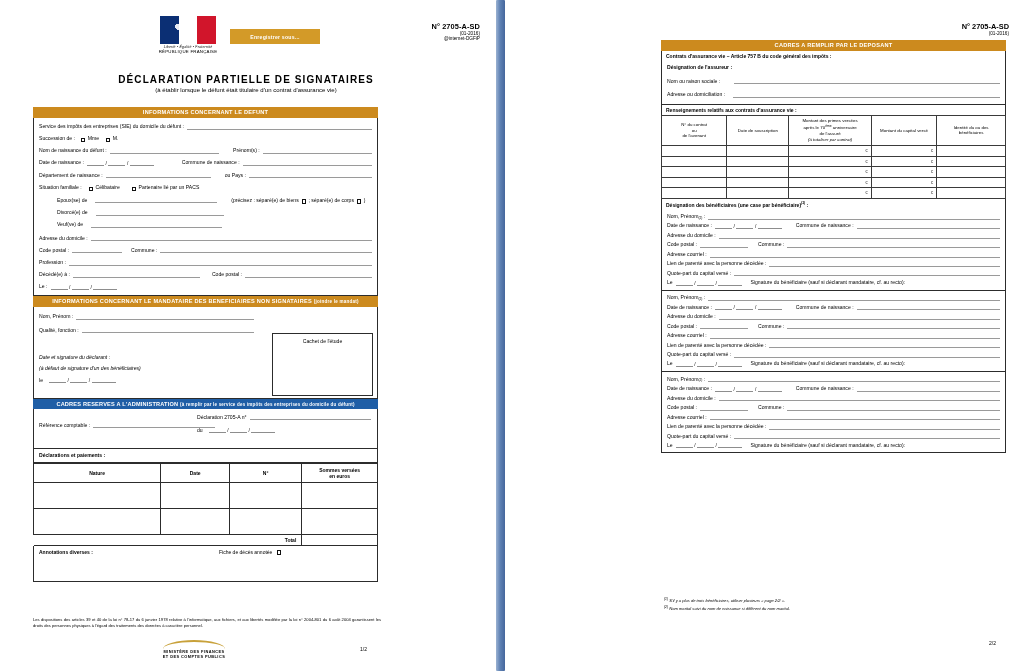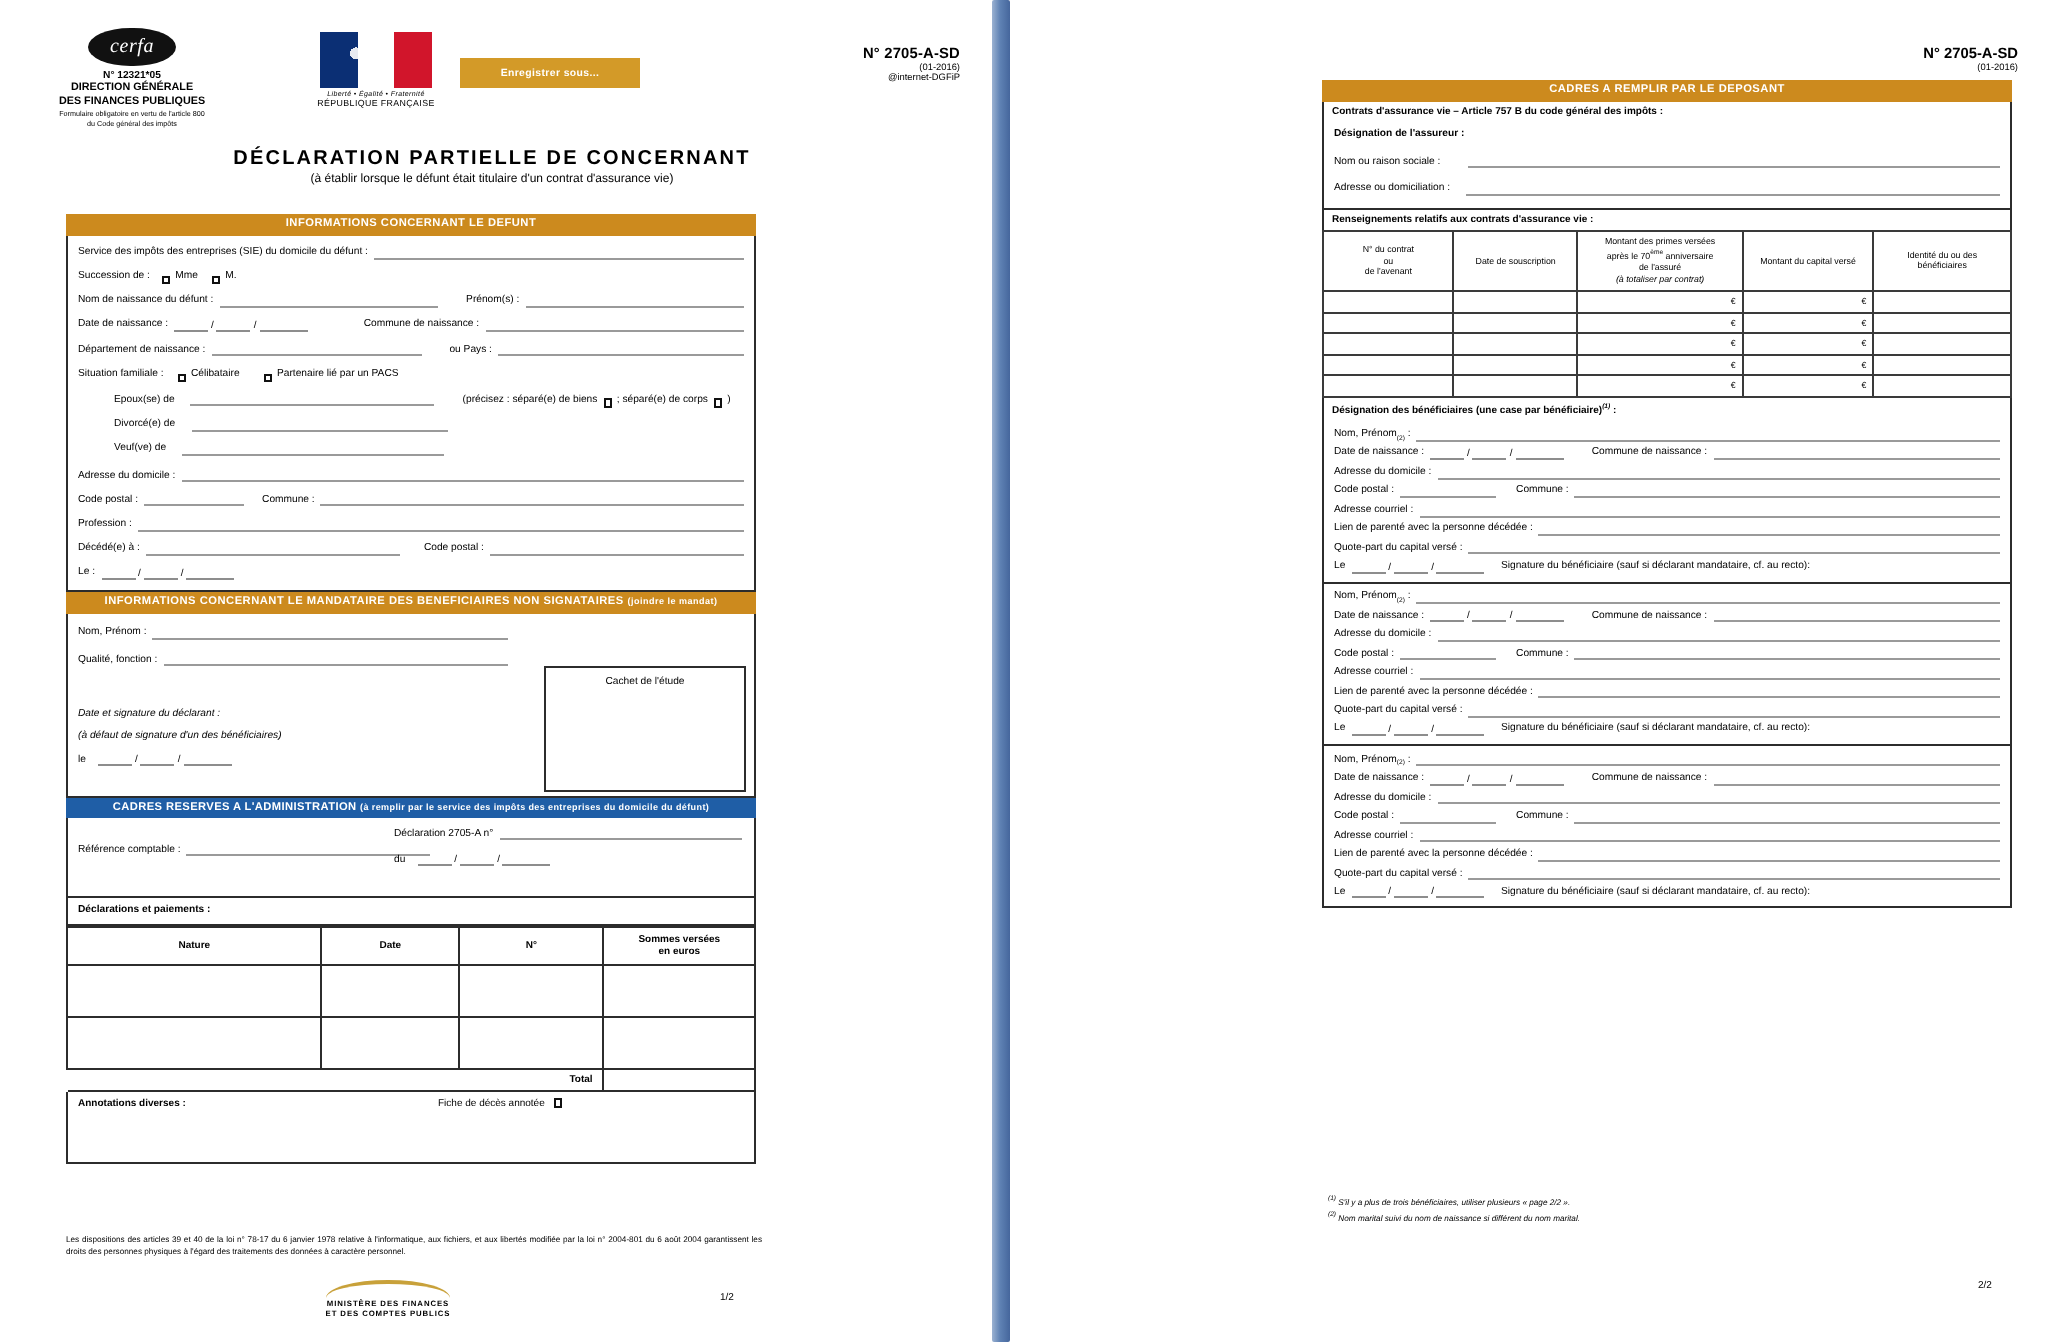--- a/index.html
+++ b/index.html
@@ -149,49 +149,41 @@
   .fnotes { position:absolute; left:158px; top:597px; width:340px; font-size:4.1px; font-style:italic; line-height:1.55; }
   .pageno-r { position:absolute; left:483px; top:640px; font-size:5px; }
 </style>
 </head>
 <body>
 
 <div class="viewport">
 
   <div class="page-left">
 
-    <div class="cerfa-blk">
-      <div class="cerfa-logo">cerfa</div>
-      <div class="cerfa-num">N° 12321*05</div>
-      <div class="cerfa-dgfip">DIRECTION GÉNÉRALE</div>
-      <div class="cerfa-dgfip">DES FINANCES PUBLIQUES</div>
-      <div class="cerfa-small">Formulaire obligatoire en vertu de l'article 800</div>
-      <div class="cerfa-small">du Code général des impôts</div>
-    </div>
 
     <div class="flag-blk">
       <div class="flag">
         <span class="b"></span>
           <span class="w"></span>
           <span class="r"></span>
       </div>
       <div class="flag-m1">Liberté • Égalité • Fraternité</div>
       <div class="flag-m2">RÉPUBLIQUE FRANÇAISE</div>
     </div>
 
     <button class="savebtn">Enregistrer sous...</button>
 
     <div class="refno">
       <div class="n">N° 2705-A-SD</div>
       <div class="s">(01-2016)</div>
       <div class="s">@internet-DGFiP</div>
     </div>
 
     <div class="doctitle">
-      <h1>DÉCLARATION  PARTIELLE  DE  CONCERNANT</h1>
+      <h1>DÉCLARATION  PARTIELLE  DE  SIGNATAIRES</h1>
       <p>(à établir lorsque le défunt était titulaire d'un contrat d'assurance vie)</p>
     </div>
 
     <div class="lbody">
 
       <div class="bar-orange">INFORMATIONS CONCERNANT LE DEFUNT</div>
       <div class="box" style="border-top:none; padding:4px 0 5px;">
 
         <div class="row" style="margin-top:2px;">
           <span class="lbl">Service des impôts des entreprises (SIE) du domicile du défunt :</span>

